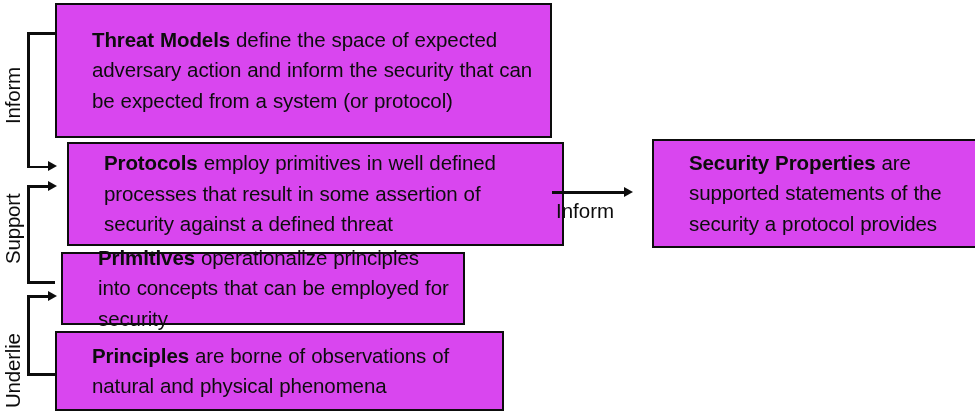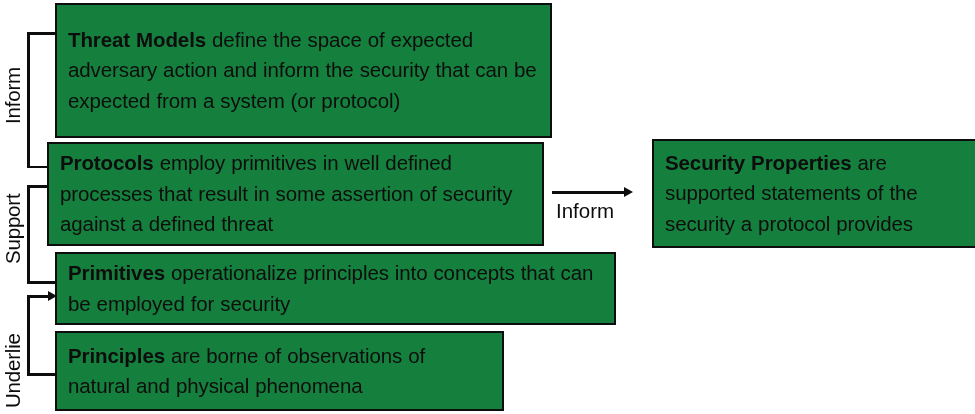--- a/index.html
+++ b/index.html
@@ -18,39 +18,40 @@
     height: 414px;
     background: #ffffff;
     overflow: hidden;
   }
 
   
   .node-box {
     position: absolute;
     box-sizing: border-box;
     border: 2.5px solid #0d0d0d;
-    background: #15803d;
+    background: #d946ef;
     display: flex;
     align-items: center;
+    padding-left: 24px;
   }
   .node-text {
     font-size: 20.5px;
     line-height: 30.5px;
     color: #0d0d0d;
     padding: 0 10px 0 11px;
     letter-spacing: -0.1px;
     word-spacing: 0.4px;
   }
   .node-text b {
     font-weight: 700;
   }
 
   #box-threat-models { left: 55px;  top: 3px;   width: 497px; height: 135px; }
-  #box-protocols     { left: 47px;  top: 142px; width: 497px; height: 104px; }
-  #box-primitives    { left: 55px;  top: 252px; width: 561px; height: 73px;  }
+  #box-protocols     { left: 67px;  top: 142px; width: 497px; height: 104px; }
+  #box-primitives    { left: 61px;  top: 252px; width: 404px; height: 73px;  }
   #box-principles    { left: 55px;  top: 331px; width: 449px; height: 80px;  }
   #box-security-properties { left: 652px; top: 139px; width: 329px; height: 109px; }
 
   
   .bracket {
     position: absolute;
   }
   .bracket .seg-v {
     position: absolute;
     left: 0;

